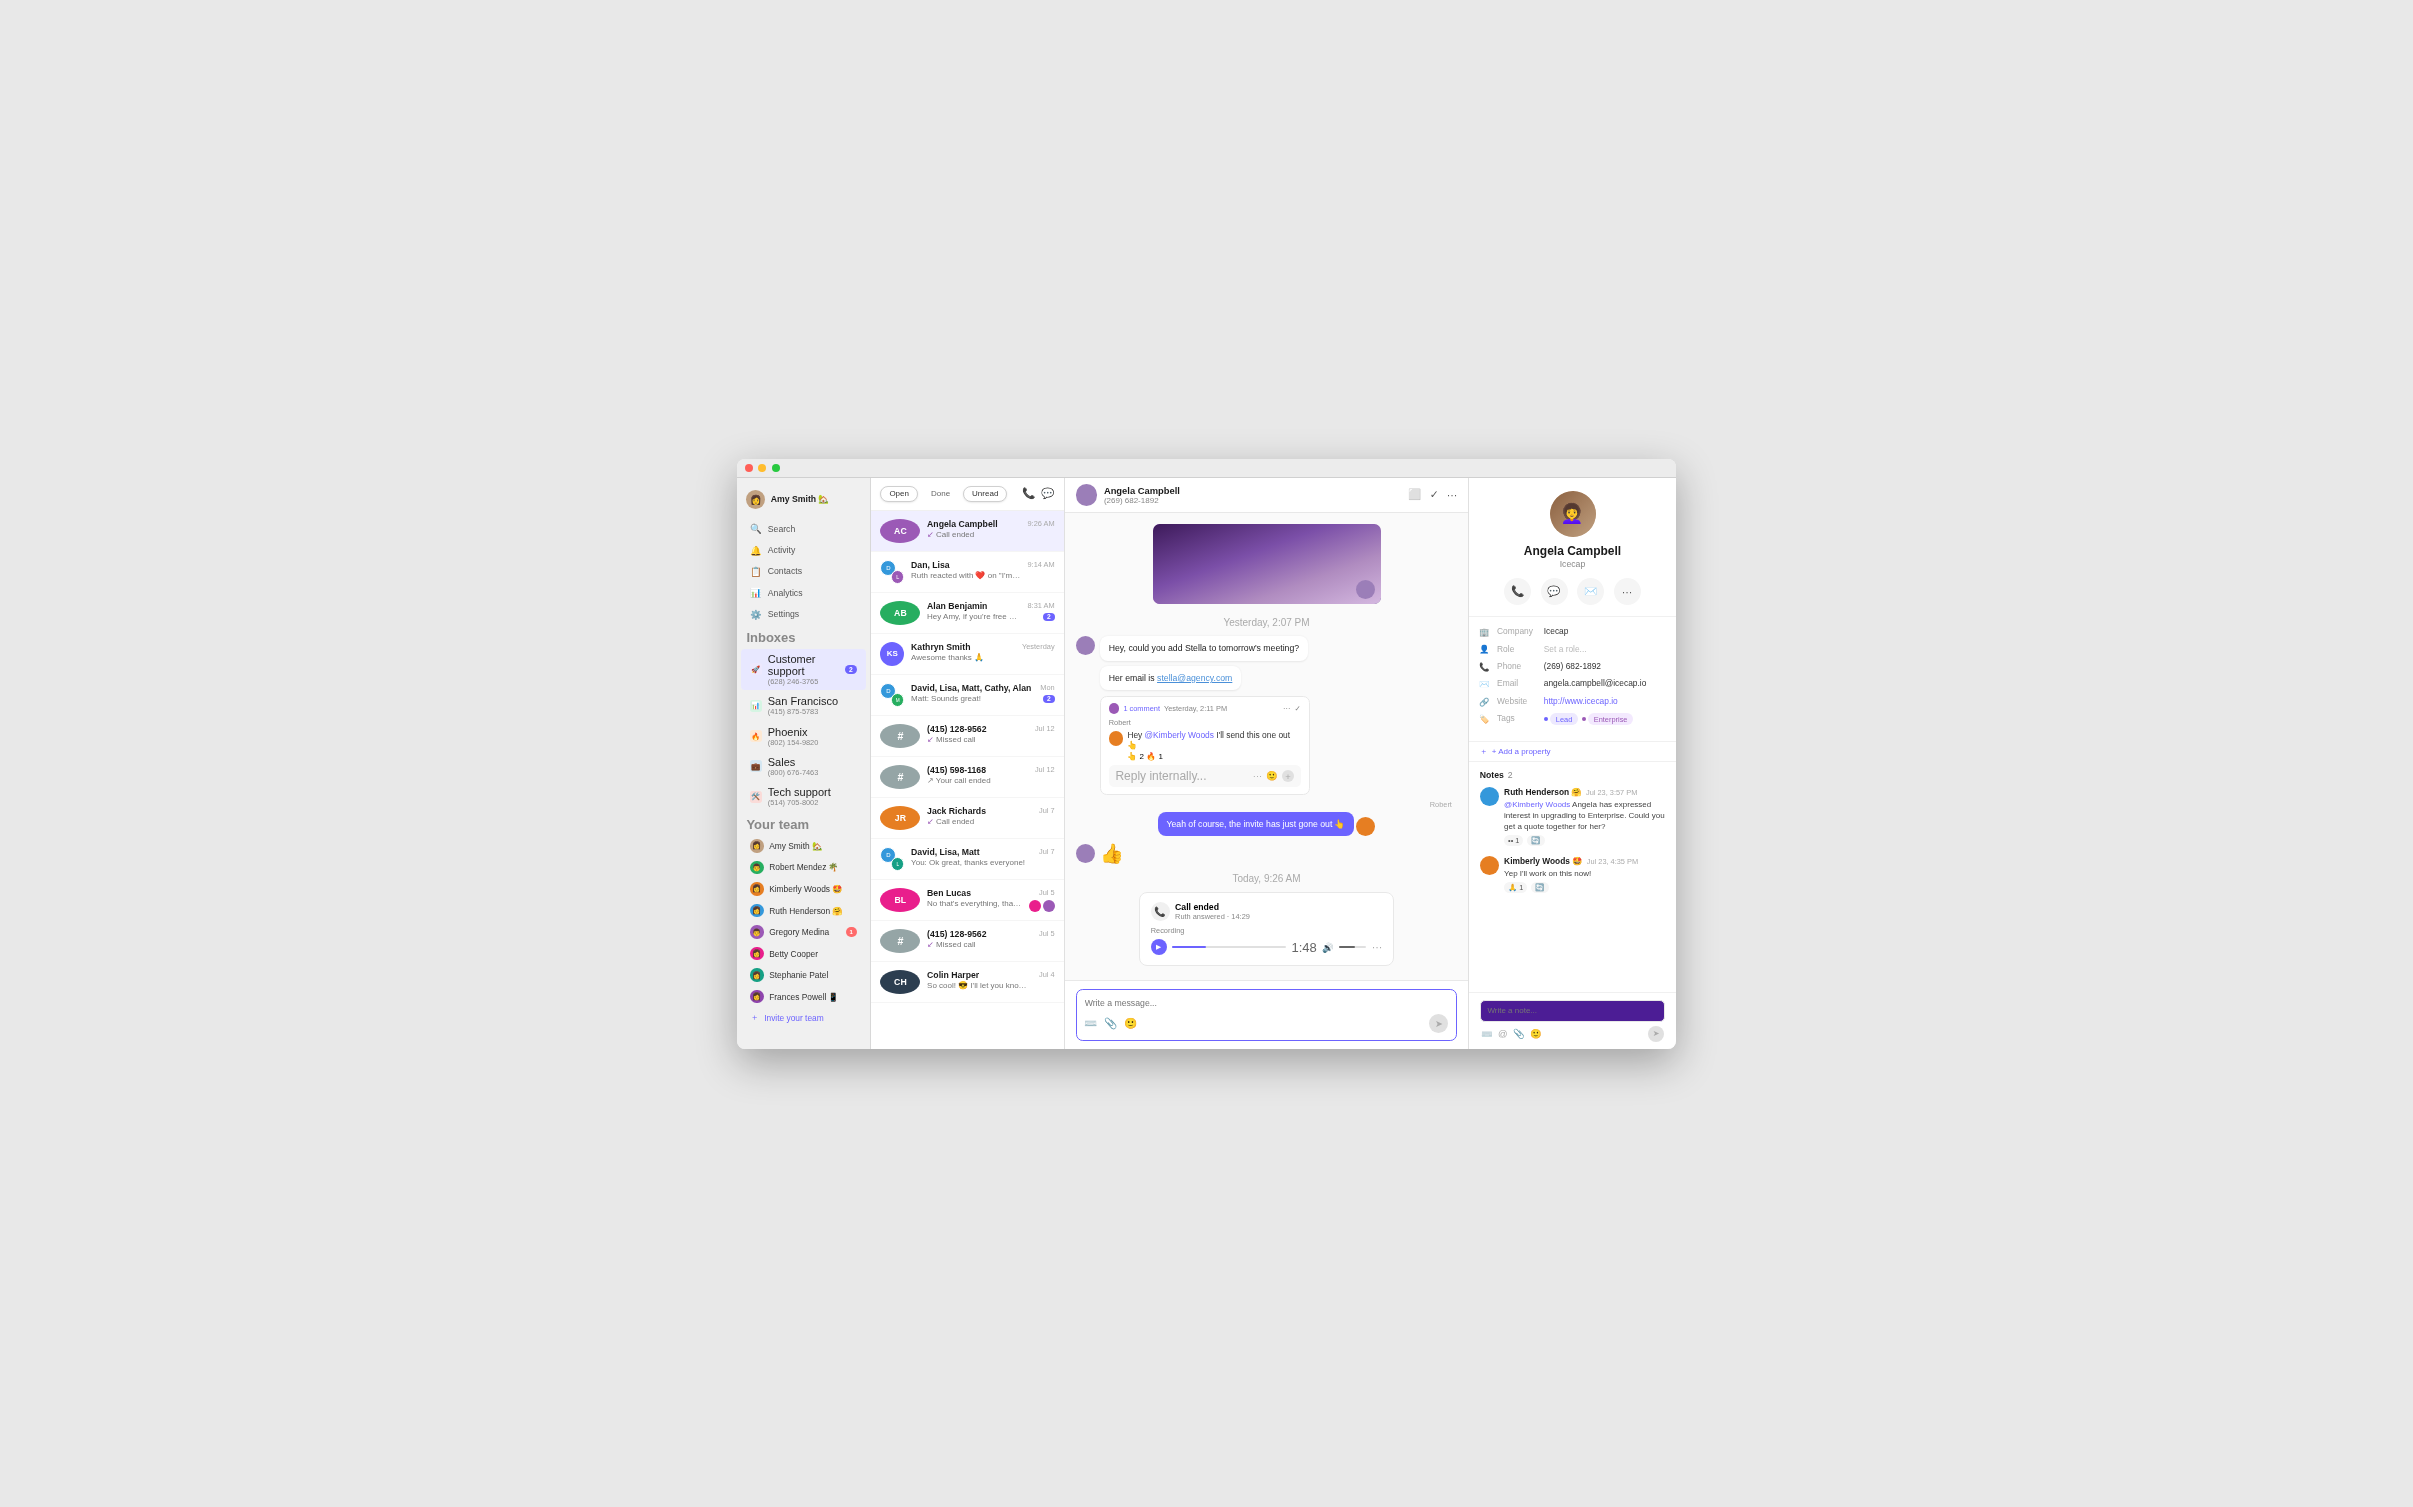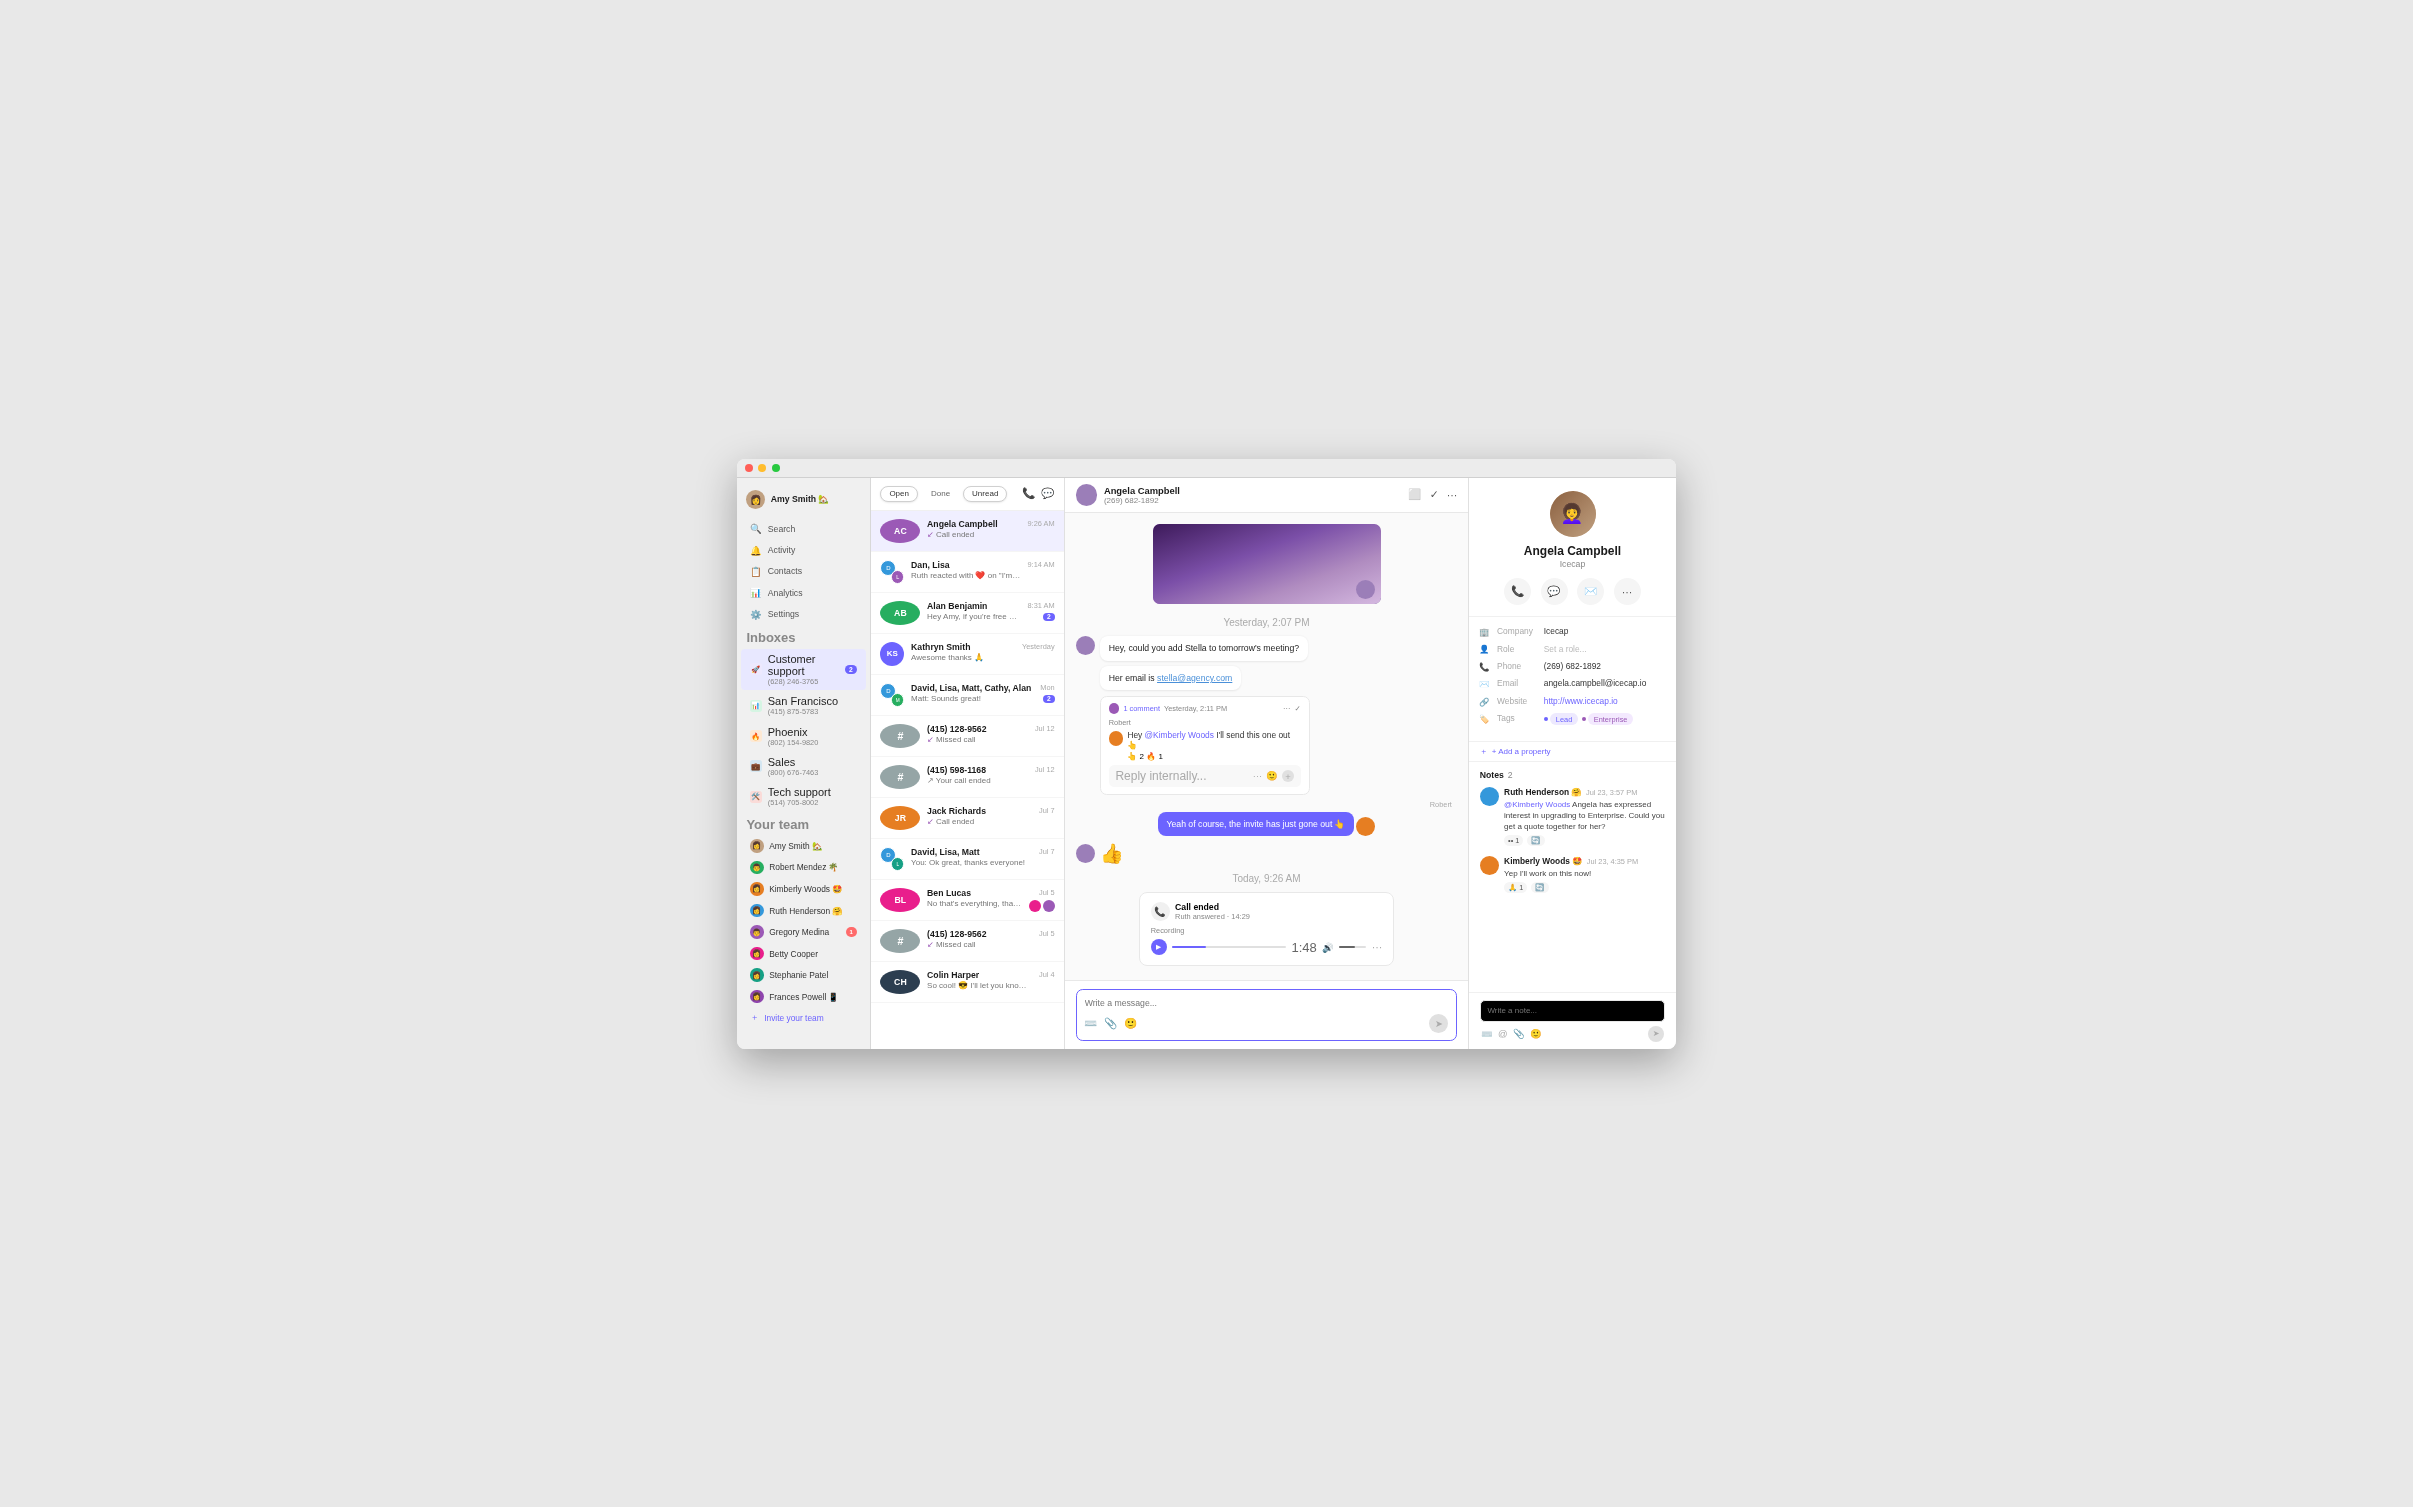--- a/index.html
+++ b/index.html
@@ -370,21 +370,21 @@
     .note-avatar { width: 19px; height: 19px; border-radius: 50%; flex-shrink: 0; }
     .note-content { flex: 1; }
     .note-header { display: flex; align-items: baseline; gap: 4px; margin-bottom: 2px; }
     .note-author { font-size: 8.4px; font-weight: 600; color: #1a1a1a; }
     .note-time { font-size: 7.4px; color: #aaa; }
     .note-text { font-size: 8px; color: #444; line-height: 1.4; }
     .note-reactions { display: flex; gap: 4px; margin-top: 2.7px; font-size: 8px; }
     .reaction-btn { background: #f5f5f5; border-radius: 6.7px; padding: 1.3px 4px; font-size: 7.4px; color: #555; cursor: pointer; }
     
     .note-input-area { padding: 6.7px 10.7px; border-top: 0.7px solid #f0f0f0; }
-    .note-input { width: 100%; border: 0.7px solid #e8e8e8; border-radius: 5px; padding: 5.4px 6.7px; font-size: 8px; color: #888; background: #000000; outline: none; }
+    .note-input { width: 100%; border: 0.7px solid #e8e8e8; border-radius: 5px; padding: 5.4px 6.7px; font-size: 8px; color: #888; background: #4c1d95; outline: none; }
     .note-input-toolbar { display: flex; gap: 5.4px; margin-top: 4px; padding: 0 1.3px; align-items: center; }
     .note-toolbar-icon { font-size: 9.4px; color: #aaa; cursor: pointer; }
     .note-send-btn { margin-left: auto; width: 16px; height: 16px; border-radius: 50%; background: #e0e0e0; display: flex; align-items: center; justify-content: center; font-size: 8px; color: #aaa; cursor: pointer; }
     
     .link-color { color: #4a90d9; text-decoration: underline; cursor: pointer; }
     
     .audio-more { font-size: 10.7px; color: #aaa; cursor: pointer; }
     
     .conv-avatars-group { position: relative; width: 24px; height: 24px; flex-shrink: 0; }
     .conv-avatars-group .av1 { position: absolute; top: 0; left: 0; width: 16px; height: 16px; border-radius: 50%; border: 1px solid white; }

